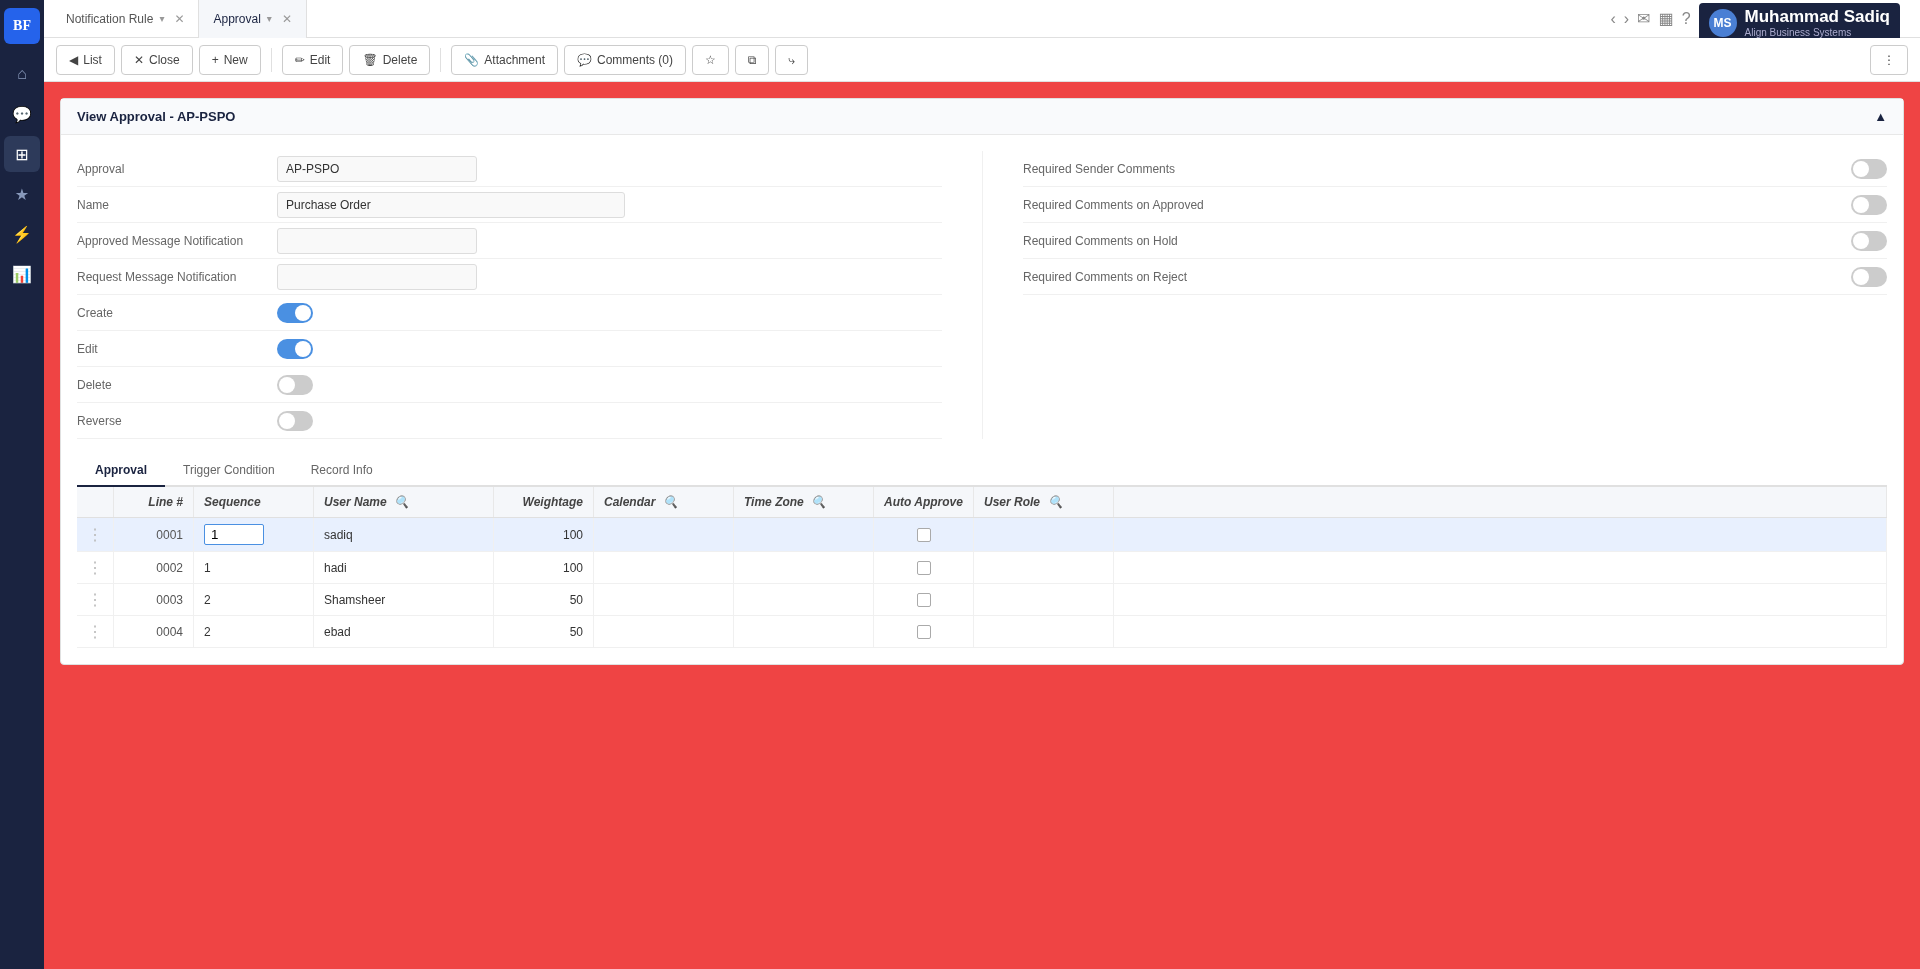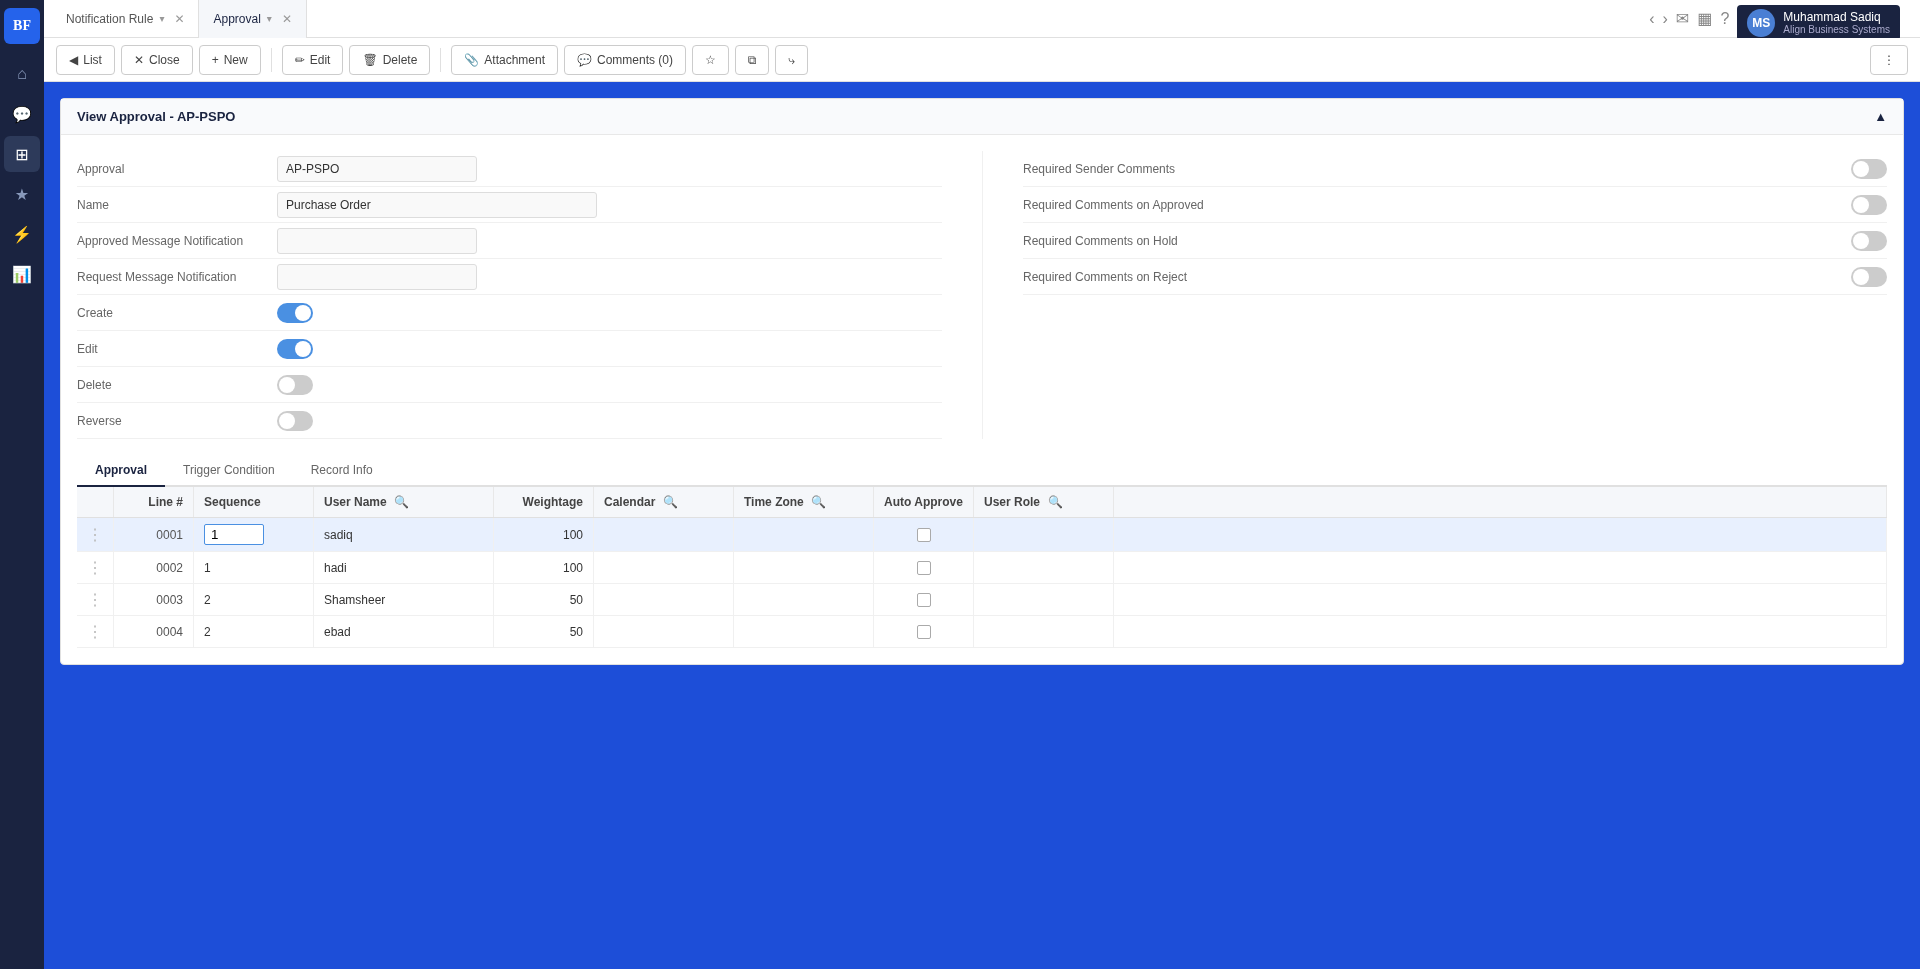--- a/index.html
+++ b/index.html
@@ -82,21 +82,21 @@
     .btn {
       display: flex; align-items: center; gap: 5px;
       padding: 5px 12px; border-radius: 4px; border: 1px solid #ccc;
       background: #fff; cursor: pointer; font-size: 12px; color: #444;
       height: 30px;
     }
     .toolbar-sep { width: 1px; height: 24px; background: #e0e0e0; margin: 0 4px; }
     .btn-more { margin-left: auto; }
 
     
-    .content { flex: 1; overflow-y: auto; padding: 16px; background: #1d4ed8; }
+    .content { flex: 1; overflow-y: auto; padding: 16px; background: #ef4444; }
 
     
     .card {
       background: #fff; border: 1px solid #e0e0e0; border-radius: 4px;
       margin-bottom: 0;
     }
     .card-header {
       display: flex; align-items: center; justify-content: space-between;
       padding: 10px 16px; border-bottom: 1px solid #e8e8e8;
       font-size: 13px; font-weight: 600; color: #1a2340; background: #f9fafc;
@@ -125,21 +125,21 @@
     }
     .field-value {
       flex: 1;
     }
     .field-input {
       border: 1px solid #ddd; border-radius: 3px;
       padding: 3px 8px; font-size: 12px; color: #333;
       background: #f9f9f9; width: 200px; height: 26px;
       outline: none;
     }
-    .field-input-wide { width: 320px; }
+    .field-input-wide { width: 348px; }
 
     
     .toggle {
       width: 36px; height: 20px; border-radius: 10px;
       position: relative; cursor: pointer; flex-shrink: 0;
     }
     .toggle.on { background: #4a90e2; }
     .toggle.off { background: #ccc; }
     .toggle::after {
       content: ''; position: absolute; top: 2px;
@@ -170,21 +170,21 @@
     .tab-btn {
       padding: 8px 18px; font-size: 12px; color: #666;
       cursor: pointer; border-bottom: 2px solid transparent;
       margin-bottom: -2px;
     }
     .tab-btn.active { color: #1a2340; border-bottom-color: #1a2340; font-weight: 600; }
 
     
     .table-wrap { margin-top: 0; overflow-x: auto; }
     table { width: 100%; border-collapse: collapse; font-size: 12px; }
-    thead tr { background: #f5f7fa; }
+    thead tr { background: #f5f7fa; font-style: italic; }
     th {
       padding: 8px 10px; text-align: left; font-weight: 600;
       color: #444; border-bottom: 1px solid #e0e0e0;
       border-right: 1px solid #e8e8e8; white-space: nowrap;
       font-size: 12px;
     }
     td {
       padding: 6px 10px; border-bottom: 1px solid #f0f0f0;
       border-right: 1px solid #f0f0f0; color: #333;
     }
@@ -235,21 +235,21 @@
     <div class="tab-spacer"></div>
     <div class="tab-right-icons">
       <span>‹</span>
       <span>›</span>
       <span>✉</span>
       <span>▦</span>
       <span>?</span>
       <div class="user-badge">
         <div class="user-avatar">MS</div>
         <div>
-          <div style="font-size:12px;font-weight:400;">Muhammad Sadiq</div>
+          <div style="font-size:17px;font-weight:700;">Muhammad Sadiq</div>
           <div style="font-size:10px;color:#aac;">Align Business Systems</div>
         </div>
       </div>
     </div>
   </div>
 
   <div class="toolbar">
     <button class="btn">
       <span>◀</span>
       <span>List</span>

